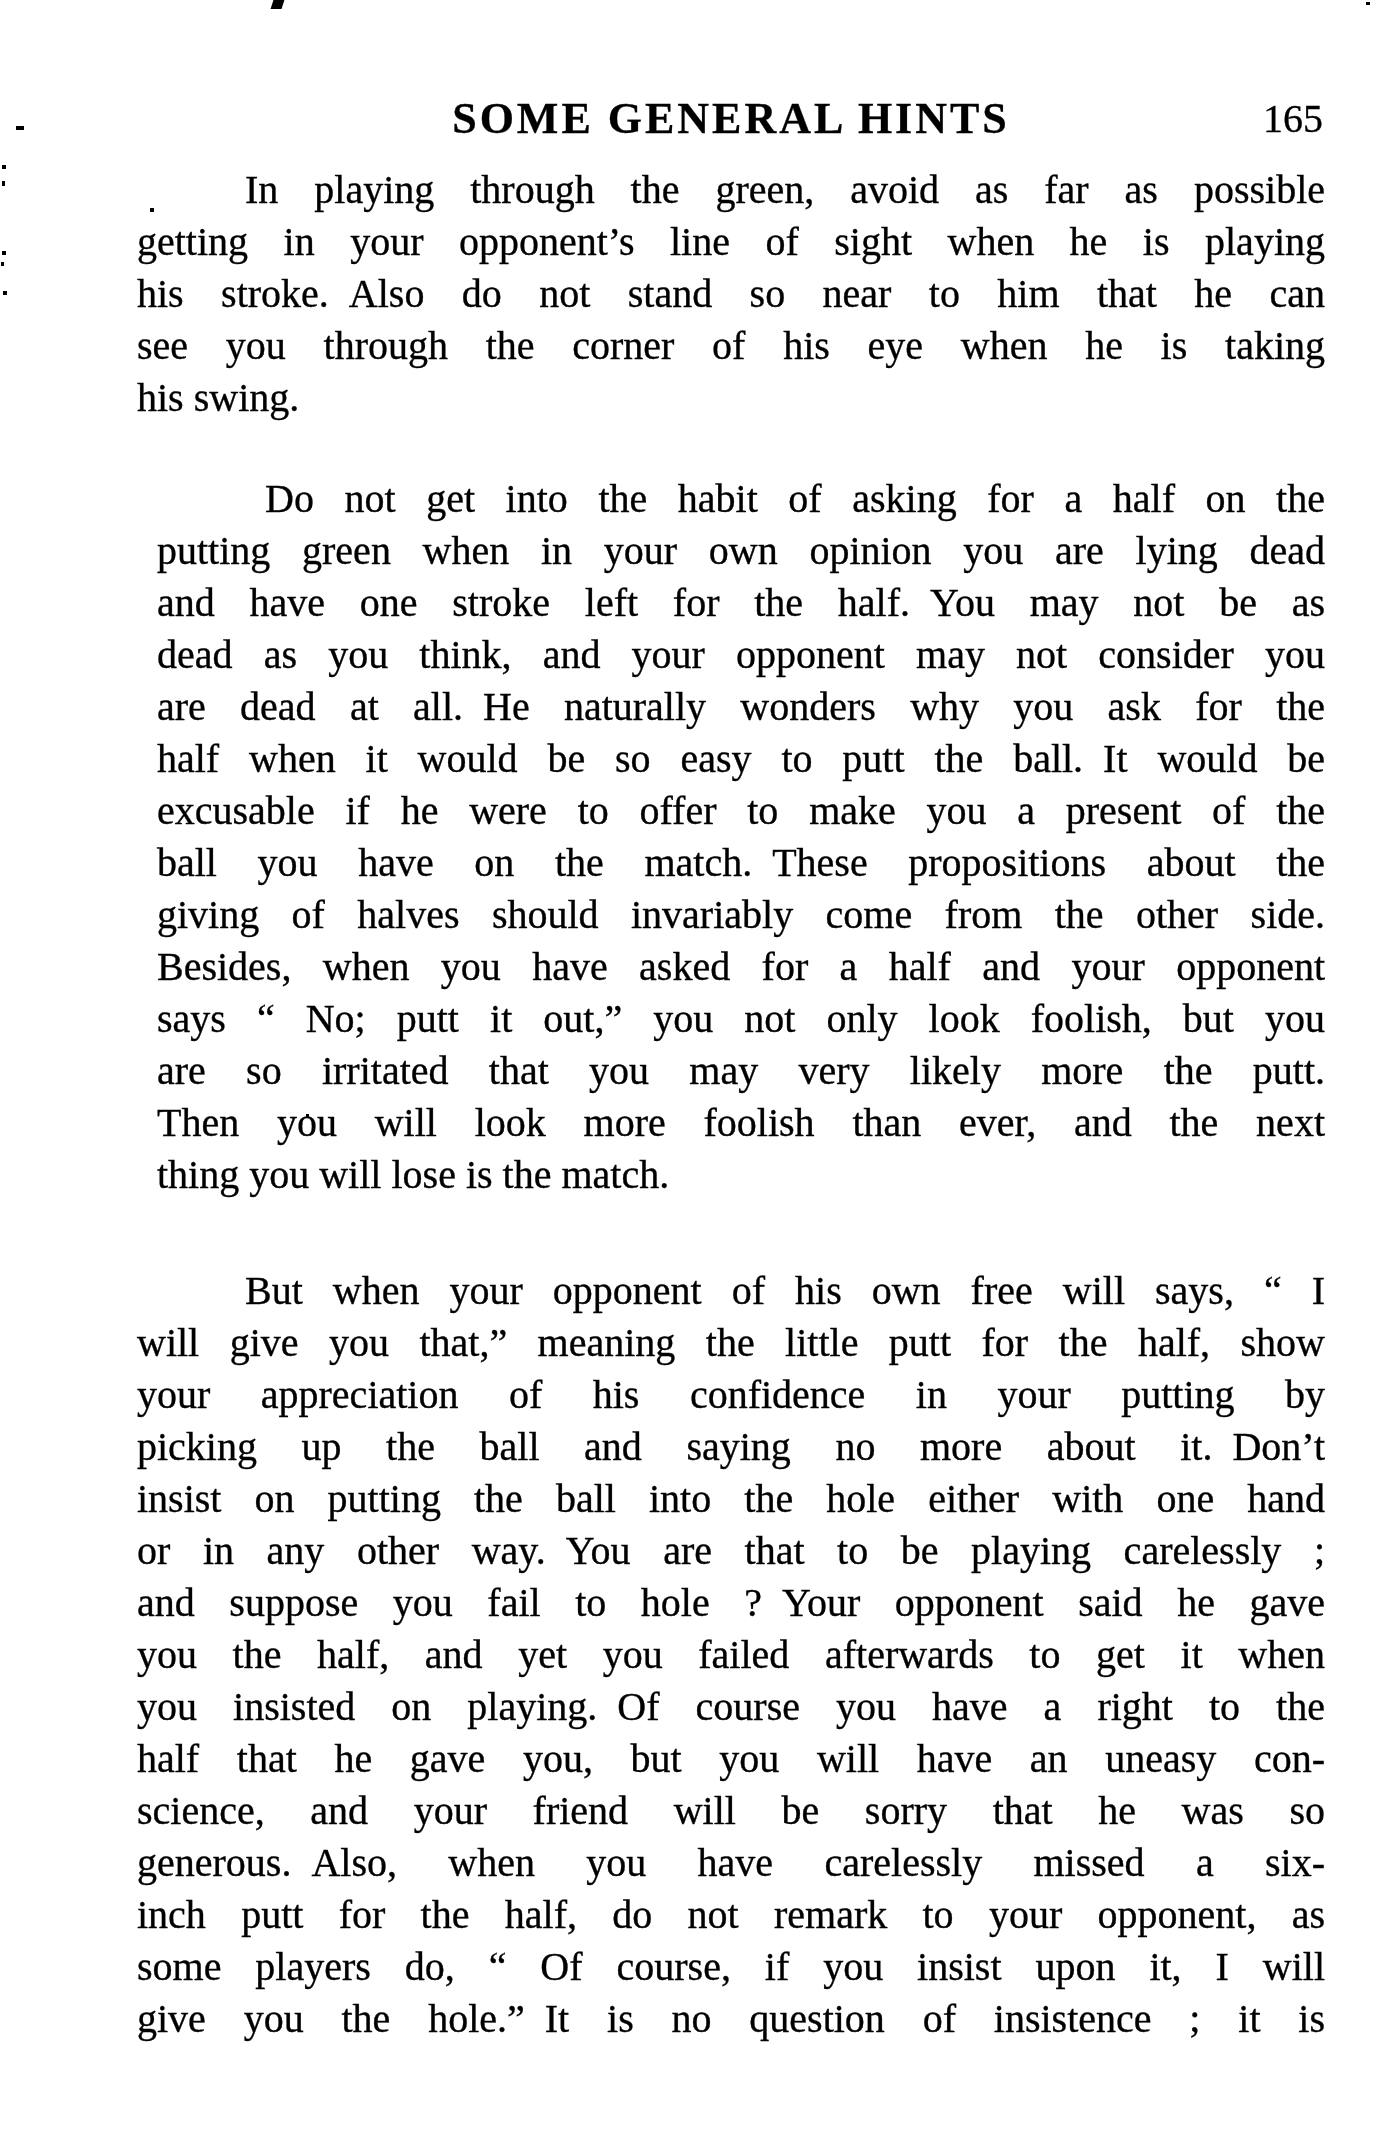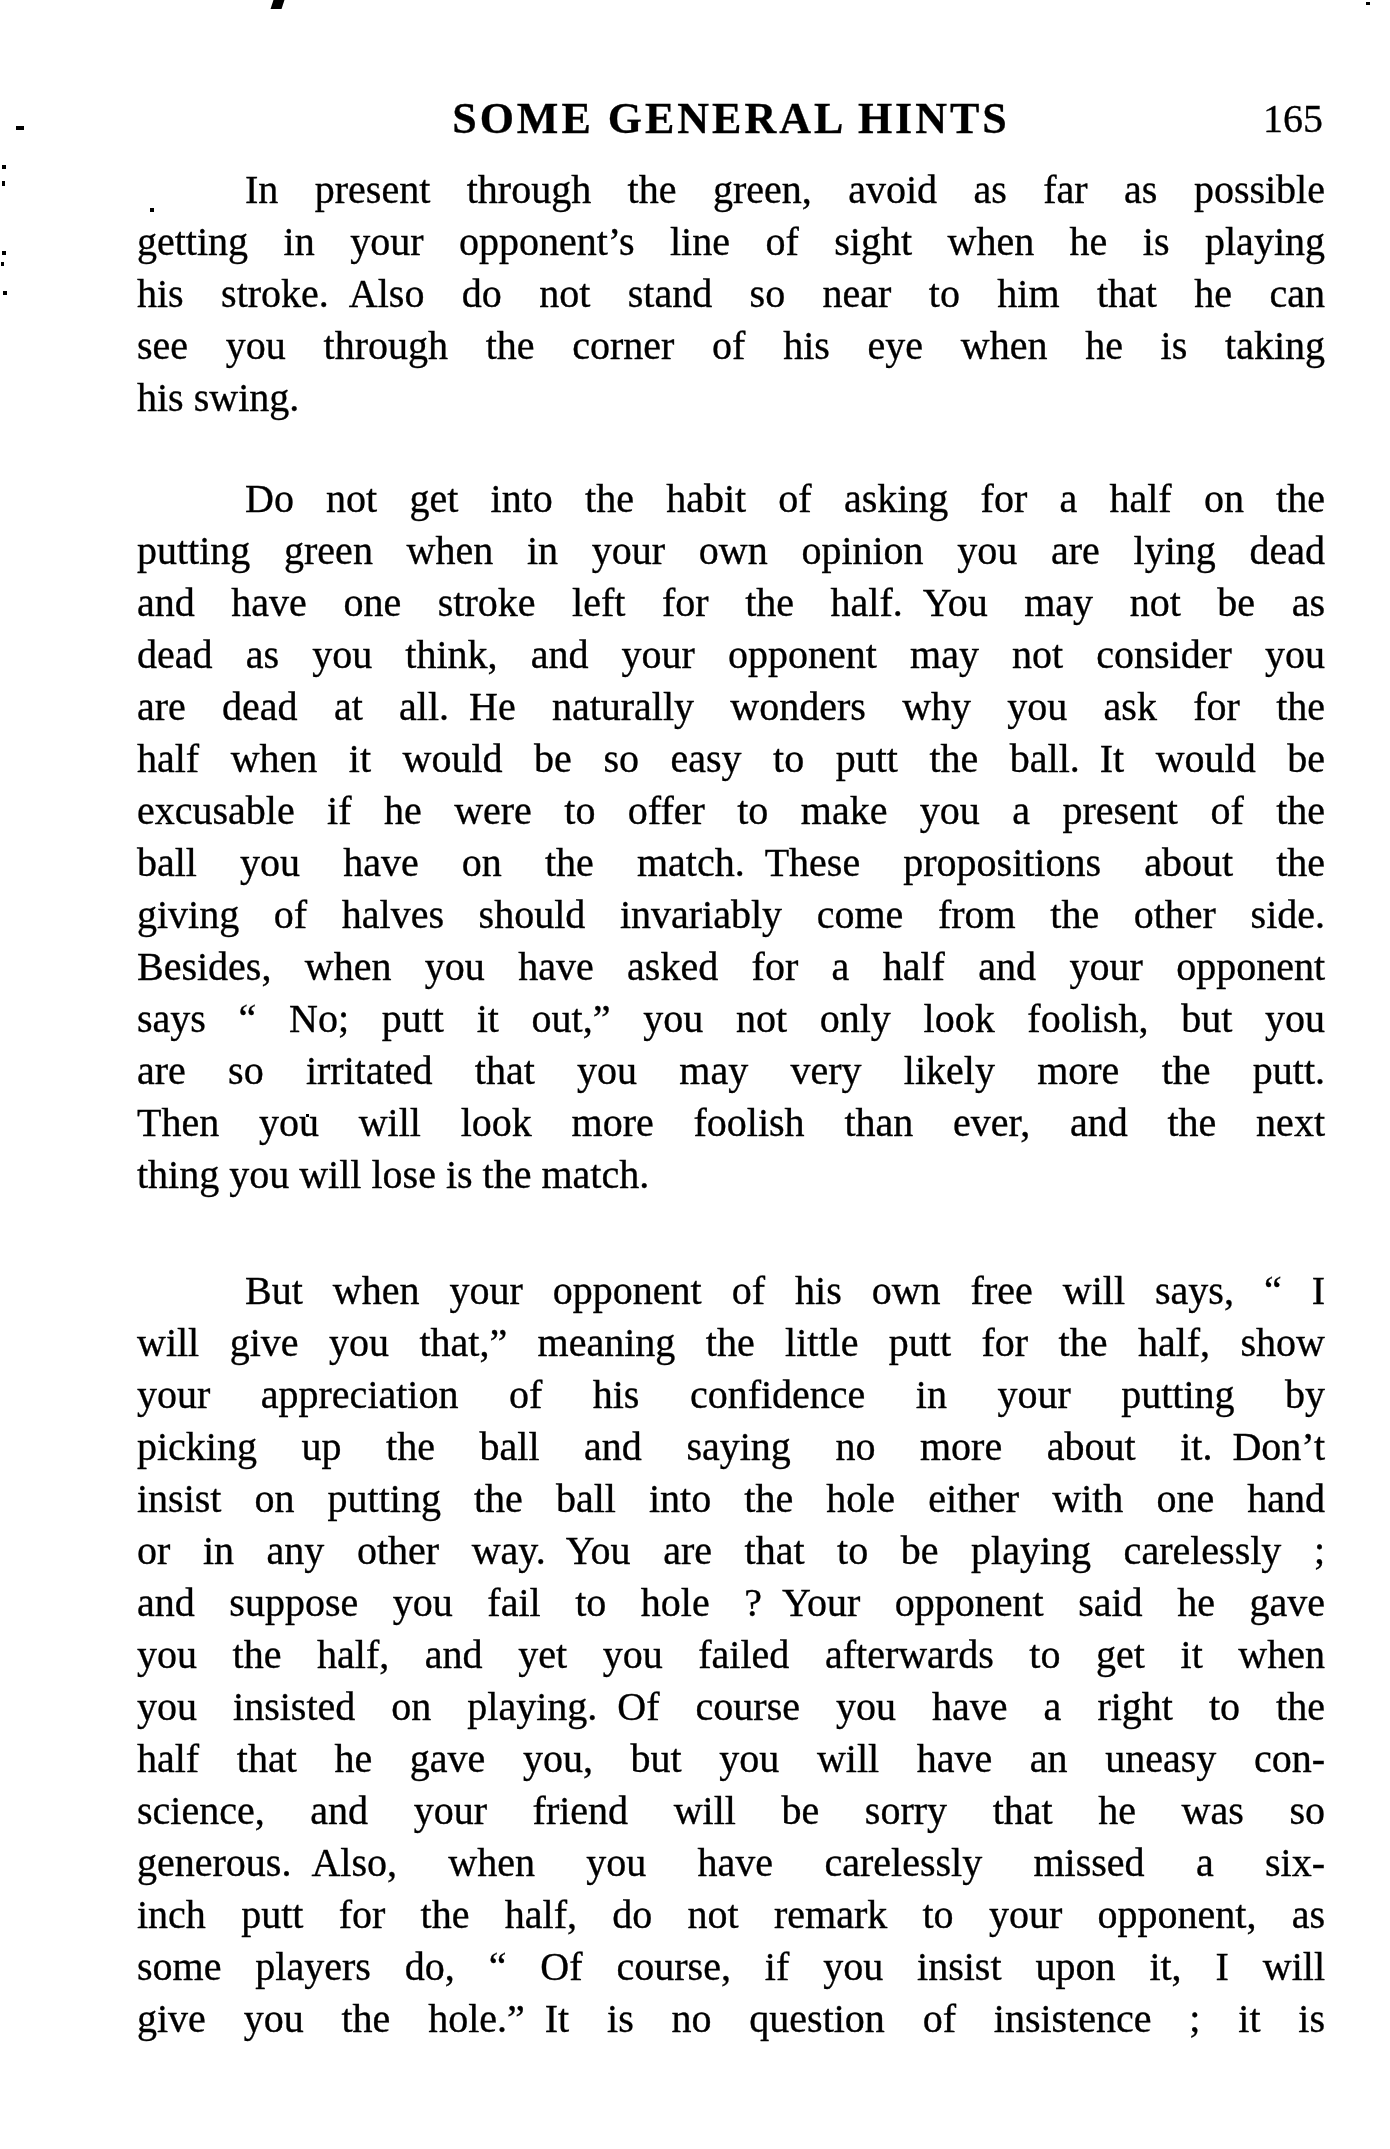--- a/index.html
+++ b/index.html
@@ -38,21 +38,21 @@
     right: 2px;
     top: 0;
     font-size: 40px;
     line-height: 46px;
     -webkit-text-stroke: 0.3px #000;
   }
   .para {
     margin: 0;
   }
   .para.p1 { margin-top: 22px; }
-  .para.p2 { margin-top: 49px; }
+  .para.p2 { margin-top: 49px; margin-left: 20px; }
   .para.p3 { margin-top: 64px; }
   .line {
     font-size: 40px;
     line-height: 52px;
     text-align: justify;
     text-align-last: justify;
     -webkit-text-stroke: 0.35px #000;
     white-space: normal;
   }
   .line.indent { padding-left: 108px; }
@@ -77,21 +77,21 @@
 <body>
 
 <div class="page-inner">
 
   <div class="page-header">
     <div class="running-title">SOME GENERAL HINTS</div>
     <div class="page-number">165</div>
   </div>
 
   <div class="para p1">
-    <div class="line indent">In present through the green, avoid as far as possible</div>
+    <div class="line indent">In playing through the green, avoid as far as possible</div>
     <div class="line">getting in your opponent’s line of sight when he is playing</div>
     <div class="line">his stroke. Also do not stand so near to him that he can</div>
     <div class="line">see you through the corner of his eye when he is taking</div>
     <div class="line endline">his swing.</div>
   </div>
 
   <div class="para p2">
     <div class="line indent">Do not get into the habit of asking for a half on the</div>
     <div class="line">putting green when in your own opinion you are lying dead</div>
     <div class="line">and have one stroke left for the half. You may not be as</div>

